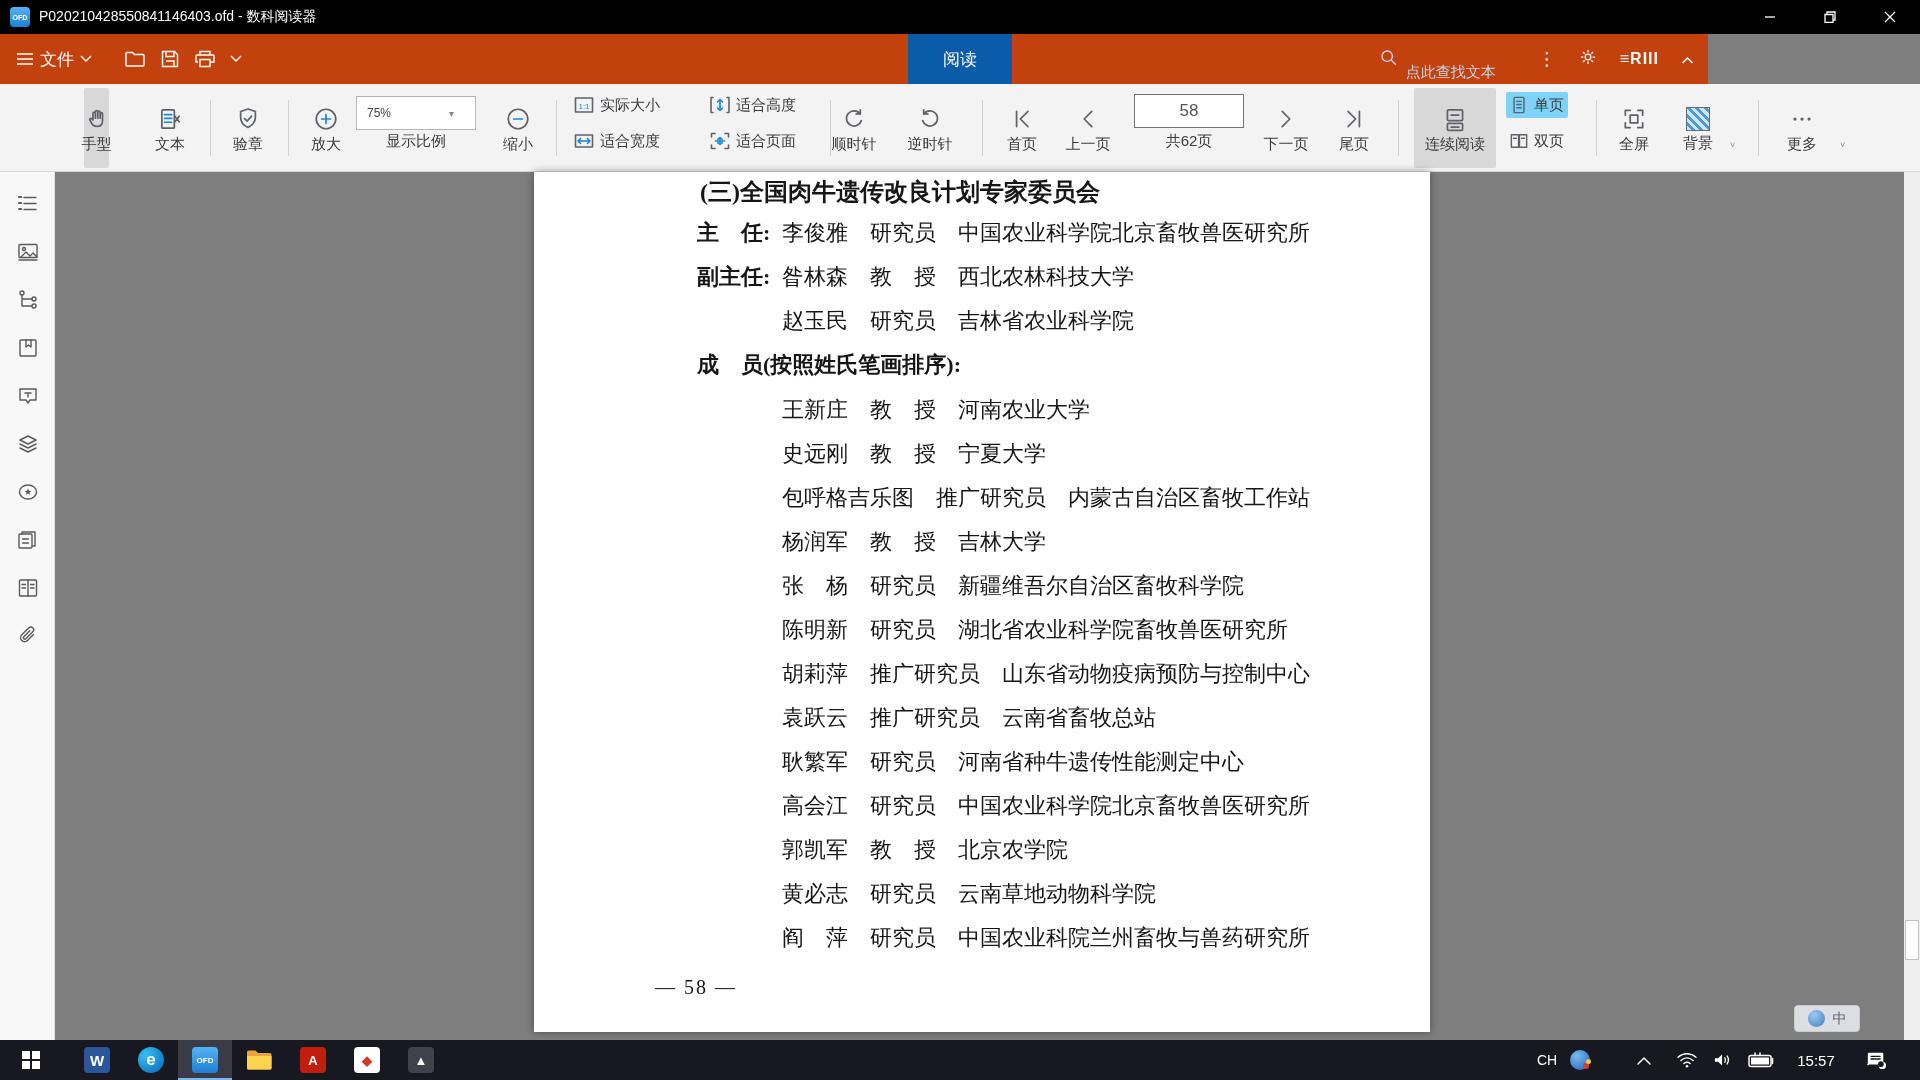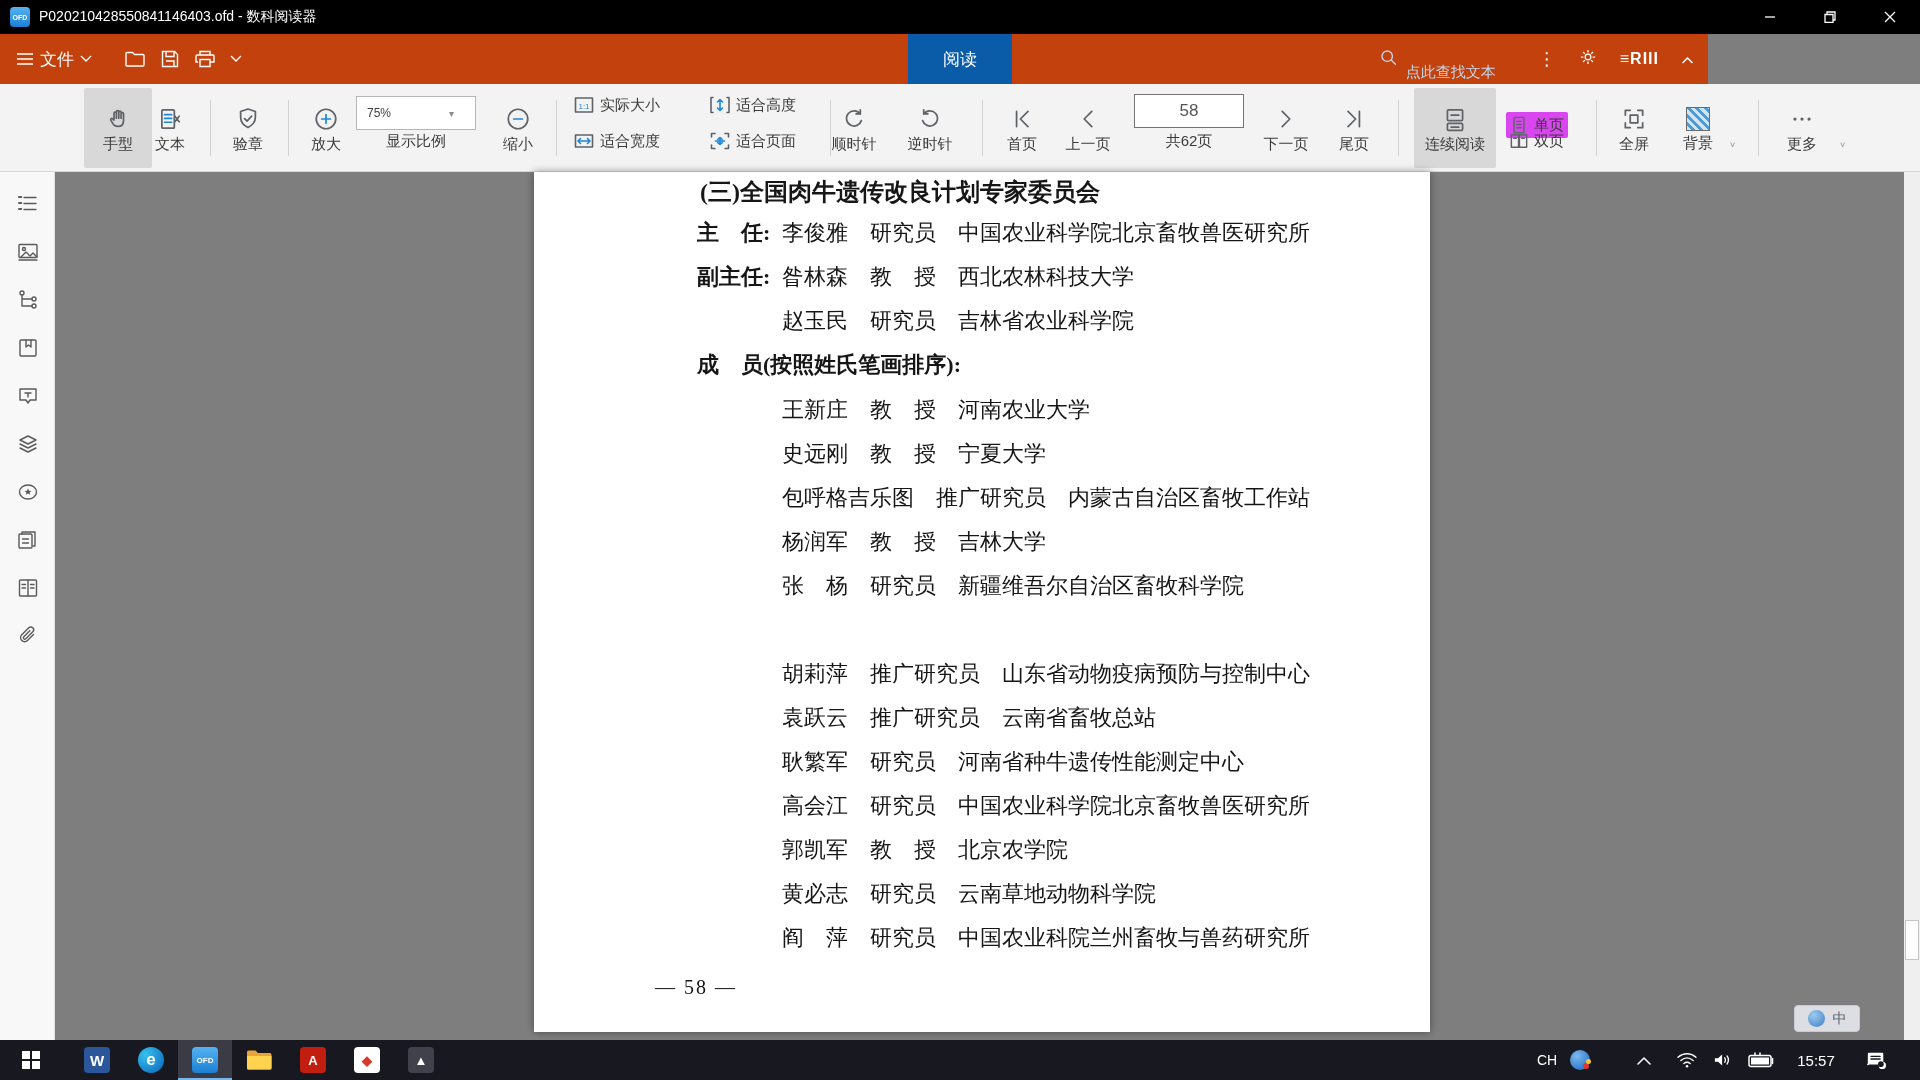--- a/index.html
+++ b/index.html
@@ -27,21 +27,21 @@
   .search-input::placeholder { color:#c3d8ec; }
   .logo-text { font-size:16px; font-weight:bold; letter-spacing:1px; }
 
   
   .toolbar { position:absolute; left:0; top:84px; width:1920px; height:88px; background:#f3f3f3; border-bottom:1px solid #d8d8d8; }
   .tb-btn { position:absolute; top:4px; height:80px; border-radius:2px; display:flex; flex-direction:column; align-items:center; justify-content:center; gap:4px; }
   .tb-btn.active { background:#d8d8d8; }
   .tb-label { font-size:15px; color:#3a3a3a; line-height:15px; white-space:nowrap; }
   .tb-sep { position:absolute; top:16px; width:1px; height:56px; background:#d2d2d2; }
   .mini-btn { position:absolute; height:26px; display:flex; align-items:center; gap:6px; font-size:15px; color:#3a3a3a; white-space:nowrap; padding:0 4px; border-radius:2px; }
-  .mini-btn.active { background:#d946ef;margin-top:20px; }
+  .mini-btn.active { background:#7dd3fc; }
   .ratio-box { position:absolute; left:356px; top:12px; width:120px; height:34px; background:#fff; border:1px solid #b5b5b5; display:flex; align-items:center; }
   .ratio-input { border:none; outline:none; width:86px; font-size:12px; color:#404040; padding-left:10px; background:transparent; }
   .ratio-caret { color:#8a8a8a; font-size:10px; margin-left:6px; }
   .under-label { position:absolute; top:48px; font-size:15px; color:#3a3a3a; text-align:center; }
   .page-box { position:absolute; left:1134px; top:10px; width:110px; height:34px; background:#fff; border:1px solid #737373; }
   .page-input { width:100%; height:100%; border:none; outline:none; text-align:center; font-size:17px; color:#555; background:transparent; }
   svg.tbi { stroke:#5f6368; stroke-width:1.6; fill:none; stroke-linecap:round; stroke-linejoin:round; display:block; }
   svg.tbi .blue { stroke:#1a87dc; }
   .tiny-caret { position:absolute; top:56px; font-size:9px; color:#8a8a8a; }
 
@@ -166,21 +166,21 @@
           </svg></span>
       <span class="logo-text">≡RIII</span>
       <span><svg width="13" height="8" viewBox="0 0 12 8" style="stroke:#fff;fill:none;stroke-width:1.5">
             <path d="M1 7l5-5 5 5"></path>
           </svg></span>
     </div>
   </div>
 
   <div class="toolbar">
 
-    <div class="tb-btn active" style="left:84px;width:68px">
+    <div class="tb-btn active" style="left:84px;width:25px">
       <svg class="tbi" width="26" height="26" viewBox="0 0 24 24">
           <path d="M8.3 12.5V6.8a1.1 1.1 0 0 1 2.2 0v4.5M10.5 11.3V5.3a1.1 1.1 0 0 1 2.2 0v6M12.7 11.3V5.9a1.1 1.1 0 0 1 2.2 0v5.4M14.9 11.3V7.3a1.1 1.1 0 0 1 2.2 0v6c0 3.4-2.1 5.6-5.3 5.6-2.2 0-3.5-.8-4.4-2.4l-2-3.5c-.5-.9.5-1.9 1.4-1.3l1.5 1.2"></path>
         </svg>
       <span class="tb-label">手型</span>
     </div>
 
     <div class="tb-btn" style="left:146px;width:48px">
       <svg class="tbi" width="26" height="26" viewBox="0 0 24 24">
           <rect x="4.5" y="3.5" width="11.5" height="17" rx="1"></rect>
           <path class="blue" d="M7 8h6.5M7 11.5h6.5M7 15h6.5"></path>
@@ -453,20 +453,23 @@
         <span class="doc-fields"><span class="f">史远刚</span><span class="f g">教　授</span><span class="f g">宁夏大学</span></span>
       </div>
     <div class="doc-line" style="top:311px">
         <span class="doc-fields"><span class="f">包呼格吉乐图</span><span class="f g">推广研究员</span><span class="f g">内蒙古自治区畜牧工作站</span></span>
       </div>
     <div class="doc-line" style="top:355px">
         <span class="doc-fields"><span class="f">杨润军</span><span class="f g">教　授</span><span class="f g">吉林大学</span></span>
       </div>
     <div class="doc-line" style="top:399px">
         <span class="doc-fields"><span class="f">张　杨</span><span class="f g">研究员</span><span class="f g">新疆维吾尔自治区畜牧科学院</span></span>
+      </div>
+    <div class="doc-line" style="top:443px">
+        <span class="doc-fields"><span class="f">陈明新</span><span class="f g">研究员</span><span class="f g">湖北省农业科学院畜牧兽医研究所</span></span>
       </div>
     <div class="doc-line" style="top:487px">
         <span class="doc-fields"><span class="f">胡莉萍</span><span class="f g">推广研究员</span><span class="f g">山东省动物疫病预防与控制中心</span></span>
       </div>
     <div class="doc-line" style="top:531px">
         <span class="doc-fields"><span class="f">袁跃云</span><span class="f g">推广研究员</span><span class="f g">云南省畜牧总站</span></span>
       </div>
     <div class="doc-line" style="top:619px">
         <span class="doc-fields"><span class="f">高会江</span><span class="f g">研究员</span><span class="f g">中国农业科学院北京畜牧兽医研究所</span></span>
       </div>

